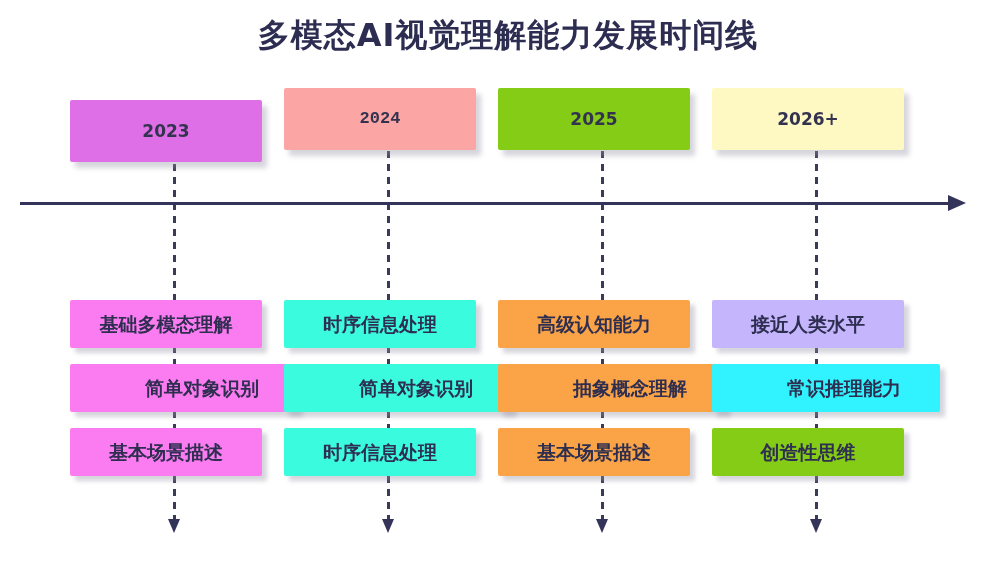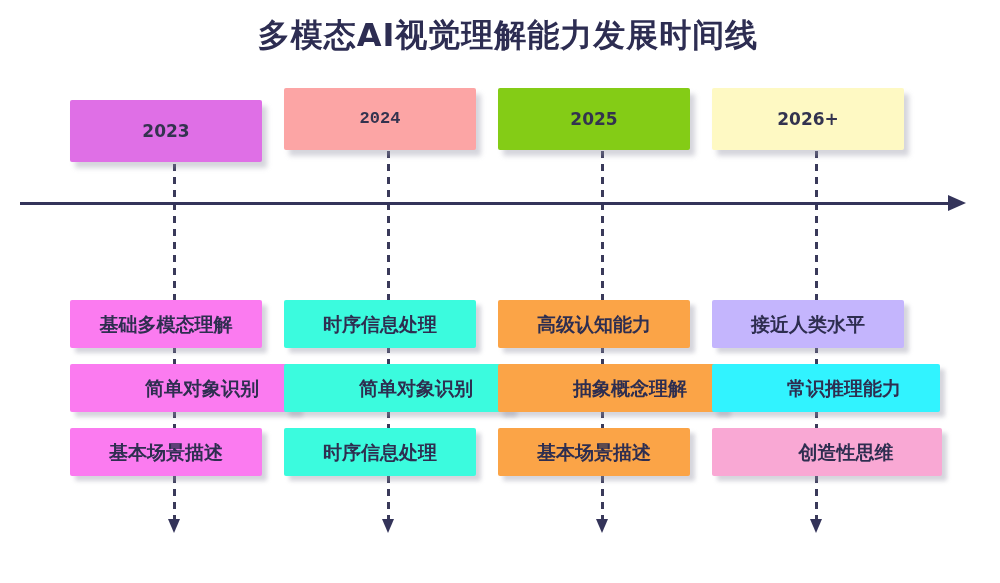--- a/index.html
+++ b/index.html
@@ -138,16 +138,16 @@
     <div class="item-box item-2" style="background: rgb(251, 164, 71);">抽象概念理解</div>
     <div class="item-box item-3" style="background: rgb(251, 164, 71);">基本场景描述</div>
   </div>
 
   <div class="col col-4">
     <div class="dash"></div>
     <div class="dash-head"></div>
     <div class="year-box" style="background: #fef9c3;">2026+</div>
     <div class="item-box item-1" style="background: #c4b5fd;">接近人类水平</div>
     <div class="item-box item-2" style="background: rgb(49, 243, 255);">常识推理能力</div>
-    <div class="item-box item-3" style="background: #f9a8d4; padding-left: 38px;">创造性思维</div>
+    <div class="item-box item-3" style="background: #84cc16;">创造性思维</div>
   </div>
 
 </div>
 
 </body></html>

